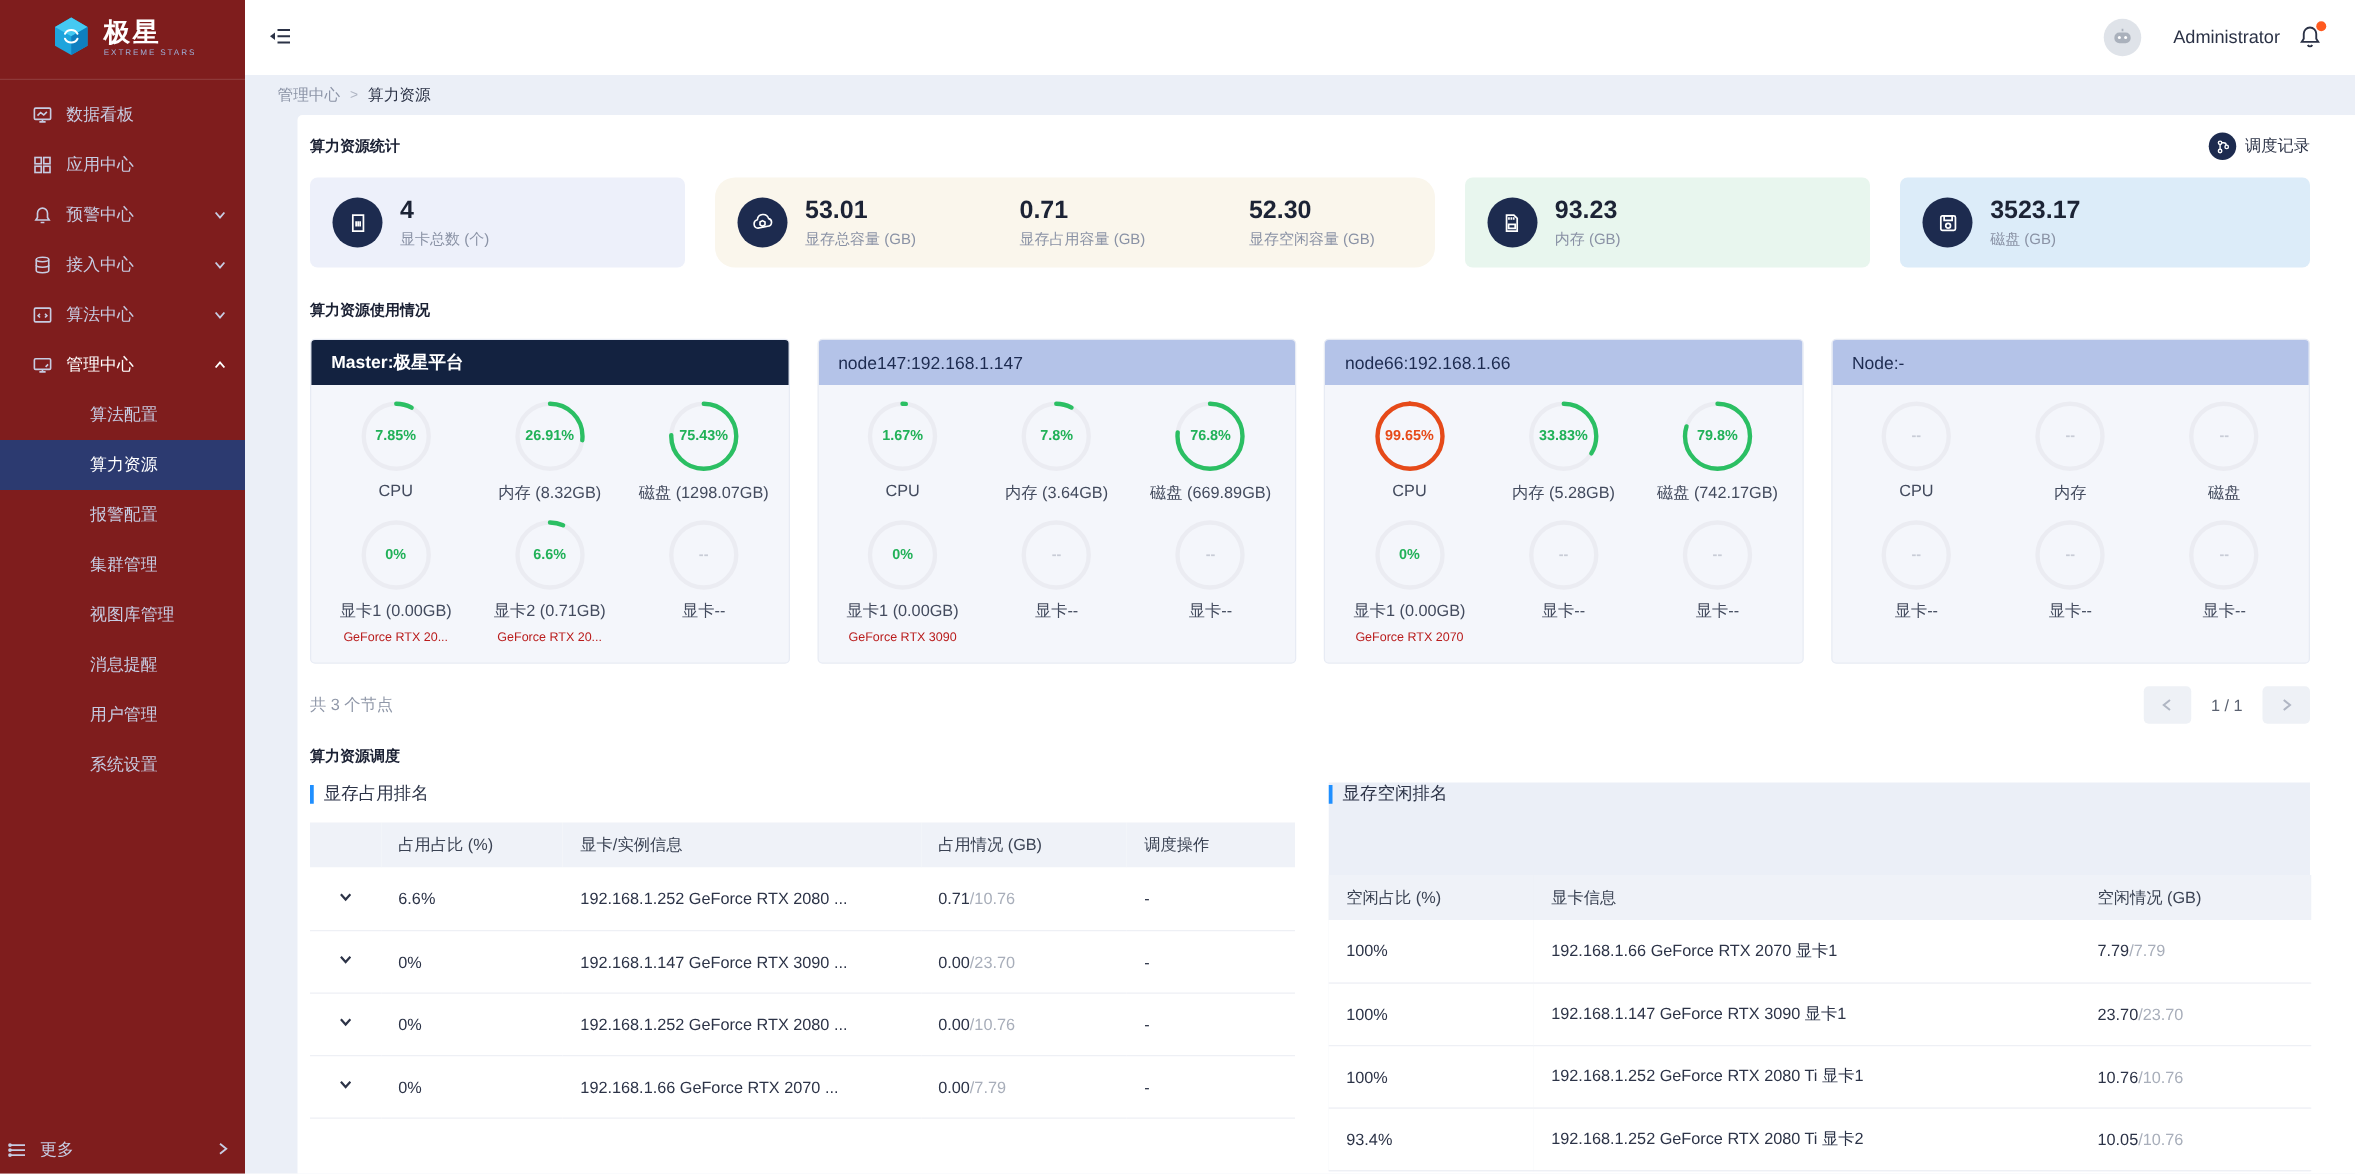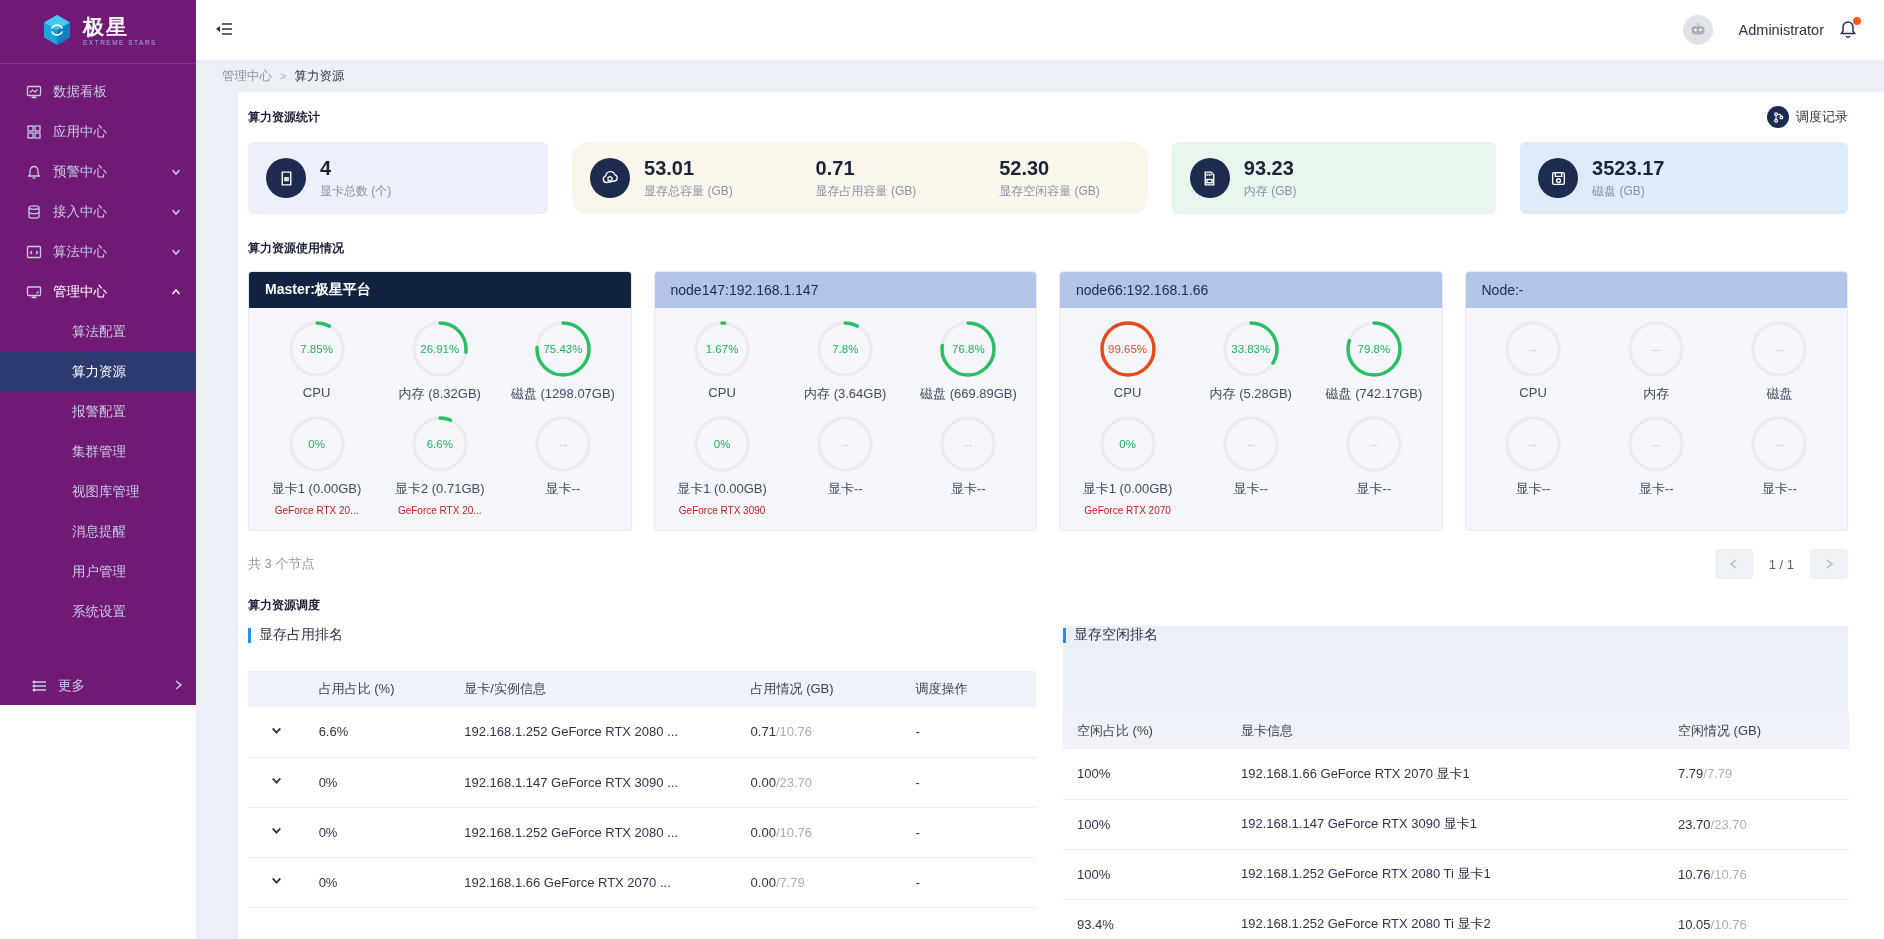--- a/index.html
+++ b/index.html
@@ -1,33 +1,33 @@
 <!DOCTYPE html>
 <html><head>
 <meta charset="utf-8">
 <style>
   * { margin:0; padding:0; box-sizing:border-box; }
   html,body { width:1884px; height:939px; overflow:hidden;
     font-family:"Liberation Sans","DejaVu Sans",sans-serif; background:#fff; }
   .app { display:flex; width:1884px; height:939px; }
 
   
-  .sidebar { width:196px; min-width:196px; height:705px; background:#701a75; color:#c7cce2; position:relative; }
+  .sidebar { width:196px; min-width:196px; height:939px; background:#7f1d1d; color:#c7cce2; position:relative; }
   .logo { height:64px; display:flex; align-items:center; justify-content:center; gap:8px; border-bottom:1px solid rgba(255,255,255,.12); }
   .logo-text { line-height:1; }
   .logo-cn { color:#fff; font-size:21px; font-weight:bold; letter-spacing:2px; }
   .logo-en { color:#9fb0d8; font-size:6.5px; letter-spacing:1.5px; margin-top:3px; }
   .menu { margin-top:8px; }
   .menu-item { height:40px; display:flex; align-items:center; padding:0 14px 0 26px; font-size:13.5px; cursor:pointer; }
   .menu-item .mi-icon { width:16px; height:16px; margin-right:11px; display:flex; }
   .menu-item .mi-label { flex:1; }
   .menu-item .mi-chevron { width:12px; height:12px; display:flex; }
   .submenu-item { height:40px; line-height:40px; padding-left:72px; font-size:13.5px; cursor:pointer; }
   .submenu-item.selected { background:#2c3a70; color:#fff; }
-  .more-bar { position:absolute; bottom:0; left:0; width:100%; height:38px; display:flex; align-items:center; padding:0 12px 0 32px; font-size:13.5px; }
+  .more-bar { position:absolute; bottom:0; left:0; width:100%; height:38px; display:flex; align-items:center; padding:0 12px 0 6px; font-size:13.5px; }
   .more-bar .mi-icon { width:16px; height:16px; margin-right:10px; display:flex; }
   .more-bar .mi-label { flex:1; }
 
   
   .right { flex:1; display:flex; flex-direction:column; background:#ebeff7; min-width:0; }
   .topbar { height:60px; background:#fff; display:flex; align-items:center; padding:0 24px 0 18px; }
   .collapse-btn { width:22px; height:22px; display:flex; cursor:pointer; }
   .topbar-spacer { flex:1; }
   .user-box { display:flex; align-items:center; gap:26px; }
   .avatar { width:30px; height:30px; border-radius:50%; background:#dfe3e9; display:flex; align-items:center; justify-content:center; }
@@ -59,37 +59,37 @@
   
   .usage-title { margin-top:26px; }
   .node-cards { display:flex; gap:22px; margin-top:14px; }
   .node-card { flex:1; height:260px; background:#f4f6fb; border:1px solid #e7ebf4; border-radius:4px; overflow:hidden; }
   .node-header { height:36px; display:flex; align-items:center; padding-left:16px; font-size:14px; }
   .node-header.dark { background:#132240; color:#fff; font-weight:bold; }
   .node-header.light { background:#b4c3e8; color:#1d2b50; }
   .gauge-row { display:flex; padding:12px 6px 0 6px; }
   .gauge-col { flex:1; display:flex; flex-direction:column; align-items:center; }
   .gauge-wrap { position:relative; width:58px; height:58px; }
-  .gauge-pct { position:absolute; inset:0; display:flex; align-items:center; justify-content:center; font-size:11.5px; font-weight:normal; }
+  .gauge-pct { position:absolute; inset:0; display:flex; align-items:center; justify-content:center; font-size:11.5px; font-weight:bold; }
   .gauge-label { font-size:13px; color:#434b5e; margin-top:7px; white-space:nowrap; }
   .gauge-sub { font-size:10px; color:#b91c1c; margin-top:7px; white-space:nowrap; }
 
   .usage-footer { display:flex; align-items:center; justify-content:space-between; margin-top:18px; }
   .total-text { font-size:13px; color:#8f97a8; }
   .pager { display:flex; align-items:center; gap:16px; }
   .pg-btn { width:38px; height:30px; border-radius:4px; background:#eef1f6; display:flex; align-items:center; justify-content:center; cursor:pointer; }
   .pg-text { font-size:13px; color:#5a6170; }
 
   
   .sched-title { margin-top:18px; }
   .tables-row { display:flex; gap:27px; margin-top:12px; }
   .table-col { min-width:0; }
   .table-col.left { flex:789; }
   .table-col.right { flex:786;gap:42px; }
-  .sub-head { display:flex; align-items:center; gap:8px; font-size:14px; color:#2c3347; margin-bottom:27px; }
+  .sub-head { display:flex; align-items:center; gap:8px; font-size:14px; color:#2c3347; margin-bottom:14px; }
   .sub-bar { width:3px; height:15px; background:#1f8fff; }
   table { width:100%; border-collapse:collapse; table-layout:fixed; }
   thead th { background:#eff2f8; height:36px; font-size:13px; font-weight:normal; color:#3a4253; text-align:left; padding-left:14px; }
   tbody td { height:50px; font-size:13px; color:#2c3347; padding-left:14px; border-bottom:1px solid #eef0f5; background:#fff; }
   td .cap { color:#a8aeba; }
   .expand-cell { text-align:center; padding-left:0 !important; }
   th.expand-cell { width:56px; }
 </style>
 </head>
 <body>

